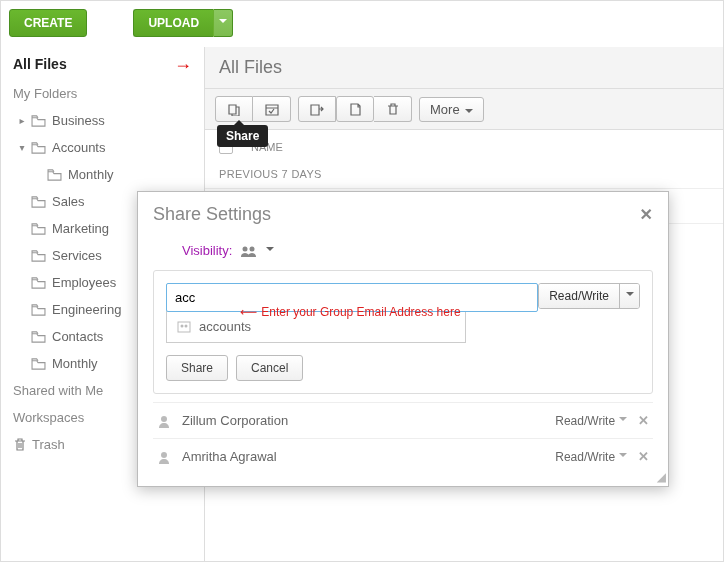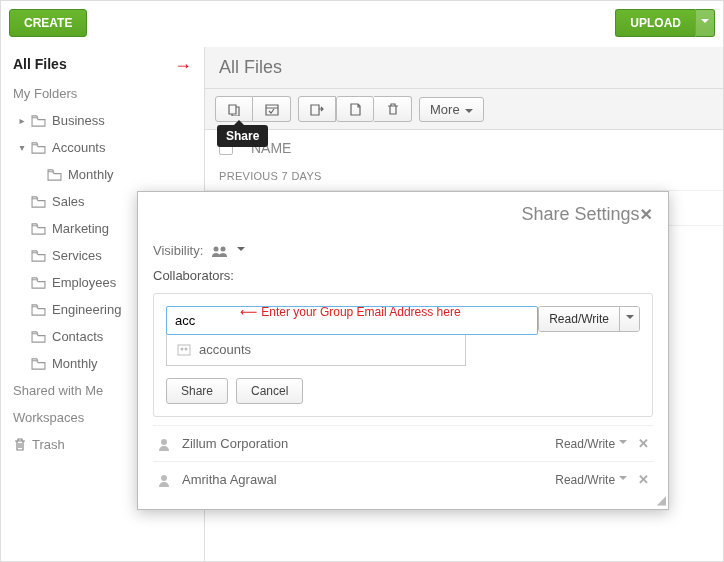--- a/index.html
+++ b/index.html
@@ -1,19 +1,19 @@
 <!DOCTYPE html>
 <html><head>
 <meta charset="utf-8">
 <style>
 * { box-sizing: border-box; margin: 0; padding: 0; }
 body { font-family: Arial, sans-serif; font-size: 13px; color: #333; background: #fff; width: 724px; height: 562px; position: relative; overflow: hidden; border: 1px solid #ddd; }
 
 
-.top-btns { padding: 8px 8px 10px; display: flex; gap: 6px; justify-content: space-between; }
+.top-btns { padding: 8px 8px 10px; display: flex; gap: 6px; }
 .btn-green { background: linear-gradient(#6ab82e, #5ba524); color: #fff; border: 1px solid #4a9020; border-radius: 3px; padding: 6px 14px; font-weight: bold; font-size: 12px; cursor: pointer; }
 .btn-green-dd { display: flex; margin-left: 40px; }
 .btn-green-dd .chev { background: linear-gradient(#8cc861, #7dbc4f); border: 1px solid #4a9020; border-left: 1px solid #6ab030; border-radius: 0 3px 3px 0; width: 20px; display: flex; align-items: center; justify-content: center; cursor: pointer; }
 .btn-green.left { border-radius: 3px 0 0 3px; border-right: none; }
 
 .layout { display: flex; height: calc(100% - 44px); }
 .sidebar { width: 204px; padding: 0 4px 8px; border-right: 1px solid #ddd; }
 .main { flex: 1; position: relative; }
 
 .side-head { font-weight: bold; color: #222; padding: 6px 8px; font-size: 14px; display: flex; align-items: center; justify-content: space-between; }
@@ -32,35 +32,35 @@
 .main-head { background: #f4f4f4; border-bottom: 1px solid #ddd; padding: 10px 14px; color: #777; font-size: 18px; }
 .toolbar { background: #f4f4f4; border-bottom: 1px solid #ddd; padding: 7px 10px; display: flex; gap: 7px; align-items: center; position: relative; }
 .tb-grp { display: flex; gap: 0; }
 .tb-btn { background: linear-gradient(#fff, #f0f0f0); border: 1px solid #bbb; border-radius: 3px; width: 38px; height: 26px; display: flex; align-items: center; justify-content: center; cursor: pointer; }
 .tb-grp .tb-btn:first-child { border-radius: 3px 0 0 3px; }
 .tb-grp .tb-btn:last-child { border-radius: 0 3px 3px 0; border-left: none; }
 .tb-more { background: linear-gradient(#fff, #f0f0f0); border: 1px solid #bbb; border-radius: 3px; padding: 4px 10px; display: flex; align-items: flex-end; gap: 5px; cursor: pointer; color: #555; }
 .tooltip { position: absolute; top: 36px; left: 12px; background: #222; color: #fff; padding: 4px 9px; border-radius: 3px; font-weight: bold; font-size: 12px; }
 .tooltip::before { content: ''; position: absolute; top: -5px; left: 17px; border: 5px solid transparent; border-bottom-color: #222; border-top: none; }
 
-.cols { display: flex; padding: 10px 14px 6px; color: #888; font-size: 14px; align-items: center; gap: 18px; }
+.cols { display: flex; padding: 10px 14px 6px; color: #888; font-size: 11px; align-items: center; gap: 18px; }
 .cols .cb { width: 14px; height: 14px; border: 1px solid #bbb; border-radius: 2px; }
 .section-lab { color: #888; font-size: 11px; padding: 8px 14px; letter-spacing: 0.3px; }
 .file-row { display: flex; align-items: center; gap: 10px; padding: 8px 14px; border-top: 1px solid #eee; border-bottom: 1px solid #eee; }
 .file-cb { width: 18px; height: 18px; border: 2px solid #e74c3c; border-radius: 2px; display: flex; align-items: center; justify-content: center; color: #e74c3c; font-size: 12px; }
 .pdf-icon { width: 16px; height: 18px; background: #fff; border: 1px solid #d33; position: relative; }
 .pdf-icon::after { content: ''; position: absolute; right: -1px; top: -1px; border: 4px solid transparent; border-right-color: #fff; border-top-color: #fff; }
 
 
 .dialog { position: absolute; left: 136px; top: 190px; width: 532px; background: #fff; border: 1px solid #bbb; box-shadow: 0 3px 14px rgba(0,0,0,0.25); }
-.dlg-head { display: flex; justify-content: flex-end; align-items: center; padding: 12px 15px; }
+.dlg-head { display: flex; justify-content: space-between; align-items: center; padding: 12px 15px; }
 .dlg-title { color: #888; font-size: 18px; }
 .dlg-close { color: #888; font-size: 16px; cursor: pointer; font-weight: bold; }
 .dlg-body { padding: 0 15px 12px; }
-.vis-row { padding: 6px 0; color: #737373; display: flex; align-items: center; gap: 8px; }
+.vis-row { padding: 6px 0; color: #a21caf; display: flex; align-items: center; gap: 8px; margin-left: 29px; }
 .collab-box { border: 1px solid #ddd; border-radius: 3px; padding: 12px; margin-top: 6px; }
 .input-row { display: flex; align-items: flex-start; }
 .collab-input { flex: 1; border: 1px solid #6db5e5; padding: 6px 8px; border-radius: 2px; font-size: 13px; outline: none; }
 .perm-dd { display: flex; border: 1px solid #bbb; border-radius: 3px; overflow: hidden; }
 .perm-dd .lbl { background: linear-gradient(#fff,#f0f0f0); padding: 5px 10px; font-size: 12px; }
 .perm-dd .chv { background: linear-gradient(#fff,#f0f0f0); border-left: 1px solid #bbb; width: 20px; display: flex; align-items: center; justify-content: center; }
 .hint { position: absolute; left: 239px; top: 304px; color: #d22; font-size: 12px; display: flex; align-items: center; gap: 4px; pointer-events: none; }
 .suggest { border: 1px solid #ccc; border-top: none; margin-top: -1px; padding: 8px 10px; color: #666; display: flex; align-items: center; gap: 8px; width: 300px; }
 .act-btns { margin-top: 12px; display: flex; gap: 8px; }
 .act-btn { background: linear-gradient(#fff,#f0f0f0); border: 1px solid #bbb; border-radius: 3px; padding: 5px 14px; font-size: 12px; cursor: pointer; color: #444; }
@@ -229,21 +229,20 @@
   <div class="dlg-body">
     <div class="vis-row">
       <span>Visibility:</span>
       <svg width="18" height="12">
           <circle cx="5" cy="4" r="2.5" fill="#888"></circle>
           <circle cx="12" cy="4" r="2.5" fill="#888"></circle>
           <path fill="#888" d="M1 12c0-3 2-4 4-4s4 1 4 4z M8 12c0-3 2-4 4-4s4 1 4 4z"></path>
         </svg>
       <span class="chev-down"></span>
     </div>
-    <div style="color:#555;padding:4px 0">Collaborators:</div>
     <div class="collab-box">
       <div class="input-row">
         <input class="collab-input" value="acc" style="">
         <div class="perm-dd">
           <div class="lbl">Read/Write</div>
           <div class="chv">
               <span class="chev-down"></span>
             </div>
         </div>
       </div>

